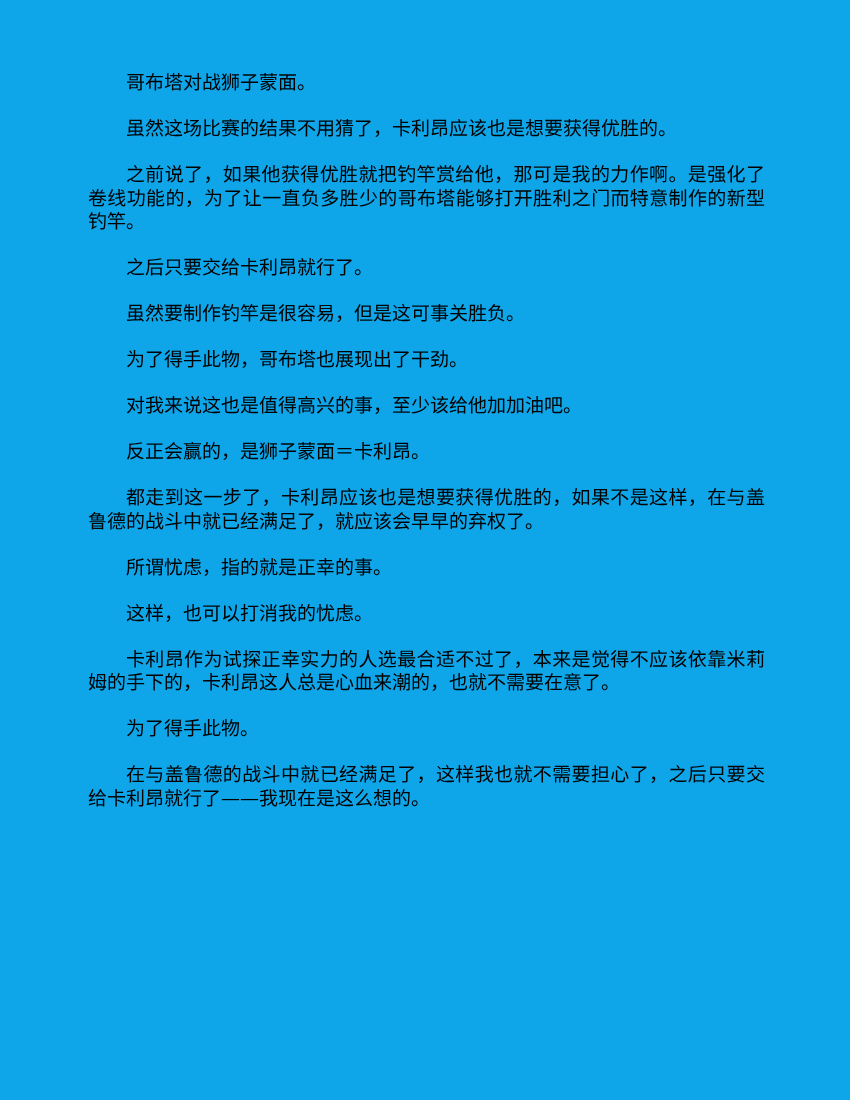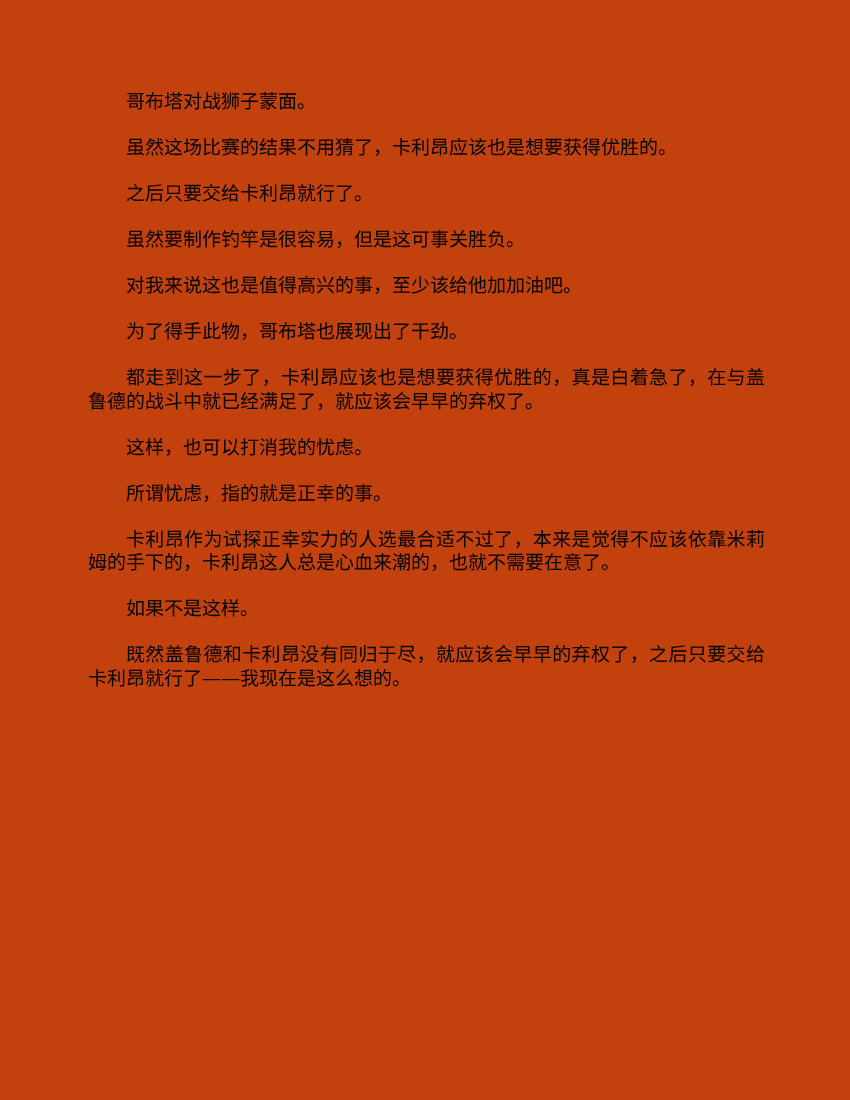--- a/index.html
+++ b/index.html
@@ -5,24 +5,24 @@
   html, body {
     margin: 0;
     padding: 0;
     background: #ffffff;
   }
   .page {
     position: relative;
     width: 850px;
     height: 1100px;
     margin: 0 auto;
-    background: #c2410c;
+    background: #0ea5e9;
     overflow: hidden;
     box-sizing: border-box;
-    padding: 90px 85px 0 88px;
+    padding: 71px 85px 0 88px;
   }
   .page-text {
     font-family: "DejaVu Serif", "Liberation Serif", serif;
     font-size: 19px;
     line-height: 23.5px;
     color: #000000;
     text-align: justify;
   }
   .page-text p {
     margin: 0 0 22.5px 0;
@@ -30,24 +30,26 @@
     word-break: break-all;
   }
 </style>
 </head>
 <body>
 
 <div class="page">
   <div class="page-text">
     <p>哥布塔对战狮子蒙面。</p>
     <p>虽然这场比赛的结果不用猜了，卡利昂应该也是想要获得优胜的。</p>
+    <p>之前说了，如果他获得优胜就把钓竿赏给他，那可是我的力作啊。是强化了卷线功能的，为了让一直负多胜少的哥布塔能够打开胜利之门而特意制作的新型钓竿。</p>
     <p>之后只要交给卡利昂就行了。</p>
     <p>虽然要制作钓竿是很容易，但是这可事关胜负。</p>
+    <p>为了得手此物，哥布塔也展现出了干劲。</p>
     <p>对我来说这也是值得高兴的事，至少该给他加加油吧。</p>
-    <p>为了得手此物，哥布塔也展现出了干劲。</p>
-    <p>都走到这一步了，卡利昂应该也是想要获得优胜的，真是白着急了，在与盖鲁德的战斗中就已经满足了，就应该会早早的弃权了。</p>
+    <p>反正会赢的，是狮子蒙面＝卡利昂。</p>
+    <p>都走到这一步了，卡利昂应该也是想要获得优胜的，如果不是这样，在与盖鲁德的战斗中就已经满足了，就应该会早早的弃权了。</p>
+    <p>所谓忧虑，指的就是正幸的事。</p>
     <p>这样，也可以打消我的忧虑。</p>
-    <p>所谓忧虑，指的就是正幸的事。</p>
     <p>卡利昂作为试探正幸实力的人选最合适不过了，本来是觉得不应该依靠米莉姆的手下的，卡利昂这人总是心血来潮的，也就不需要在意了。</p>
-    <p>如果不是这样。</p>
-    <p>既然盖鲁德和卡利昂没有同归于尽，就应该会早早的弃权了，之后只要交给卡利昂就行了——我现在是这么想的。</p>
+    <p>为了得手此物。</p>
+    <p>在与盖鲁德的战斗中就已经满足了，这样我也就不需要担心了，之后只要交给卡利昂就行了——我现在是这么想的。</p>
   </div>
 </div>
 
 </body></html>

